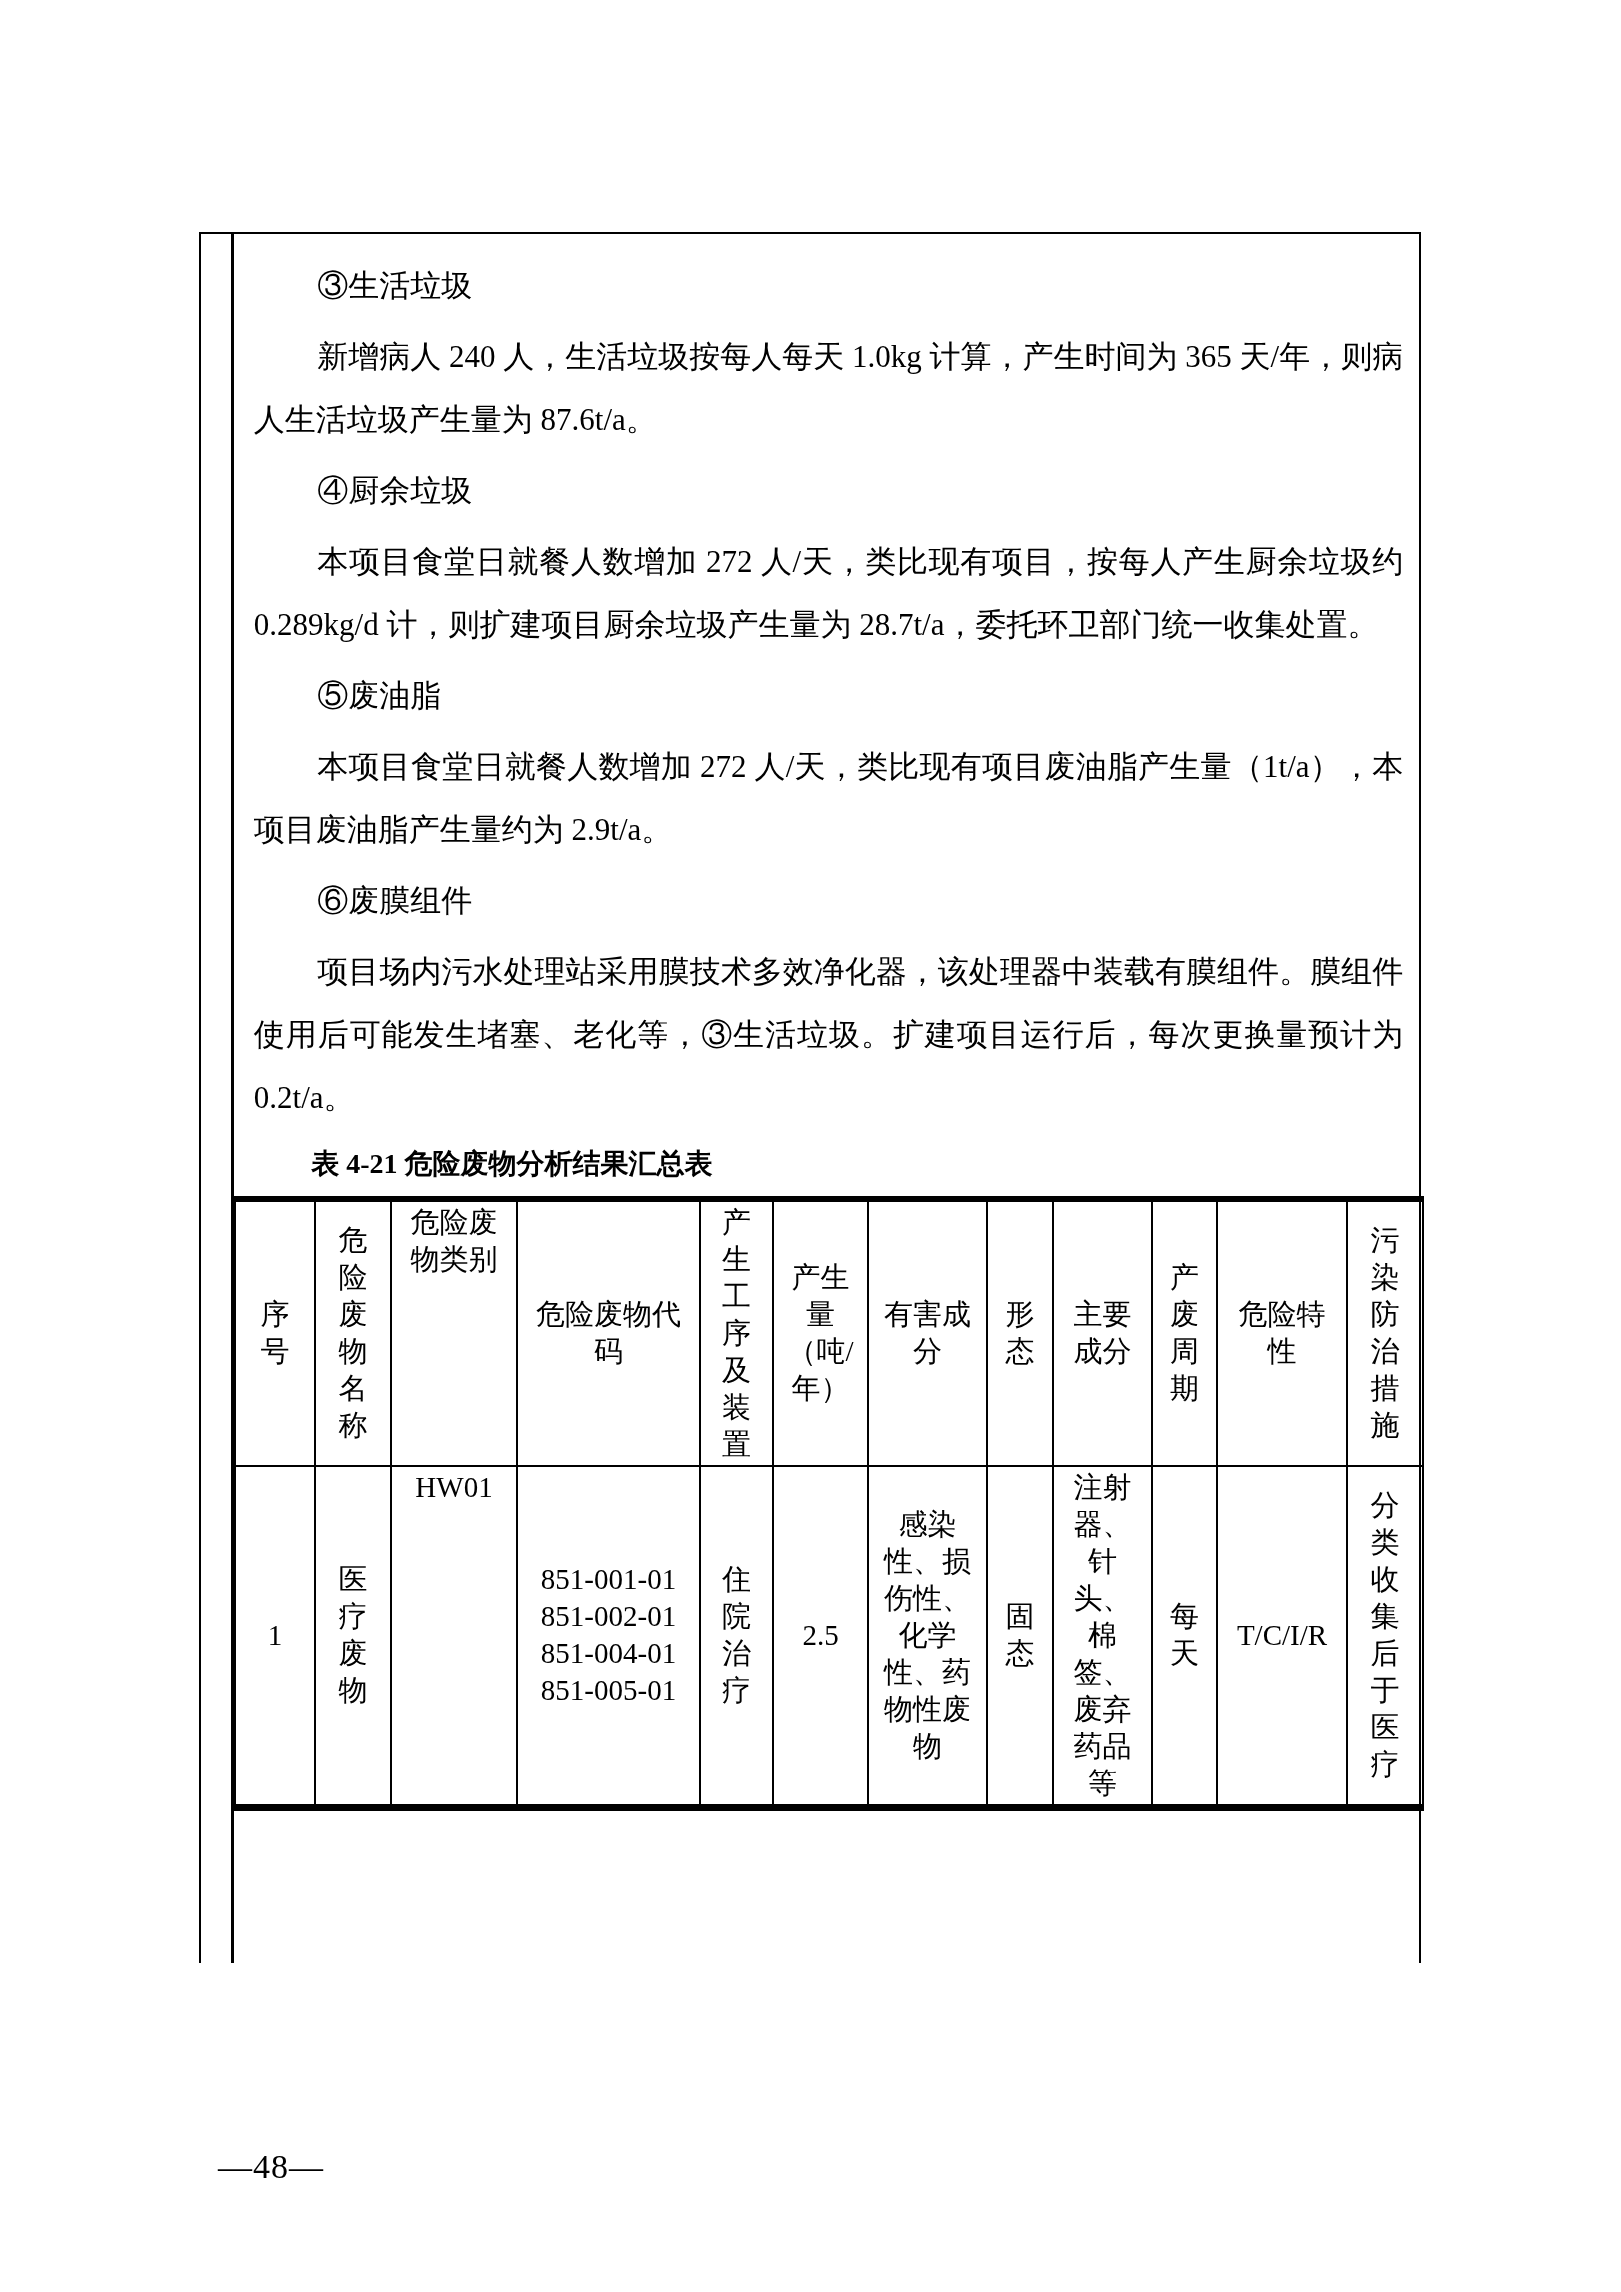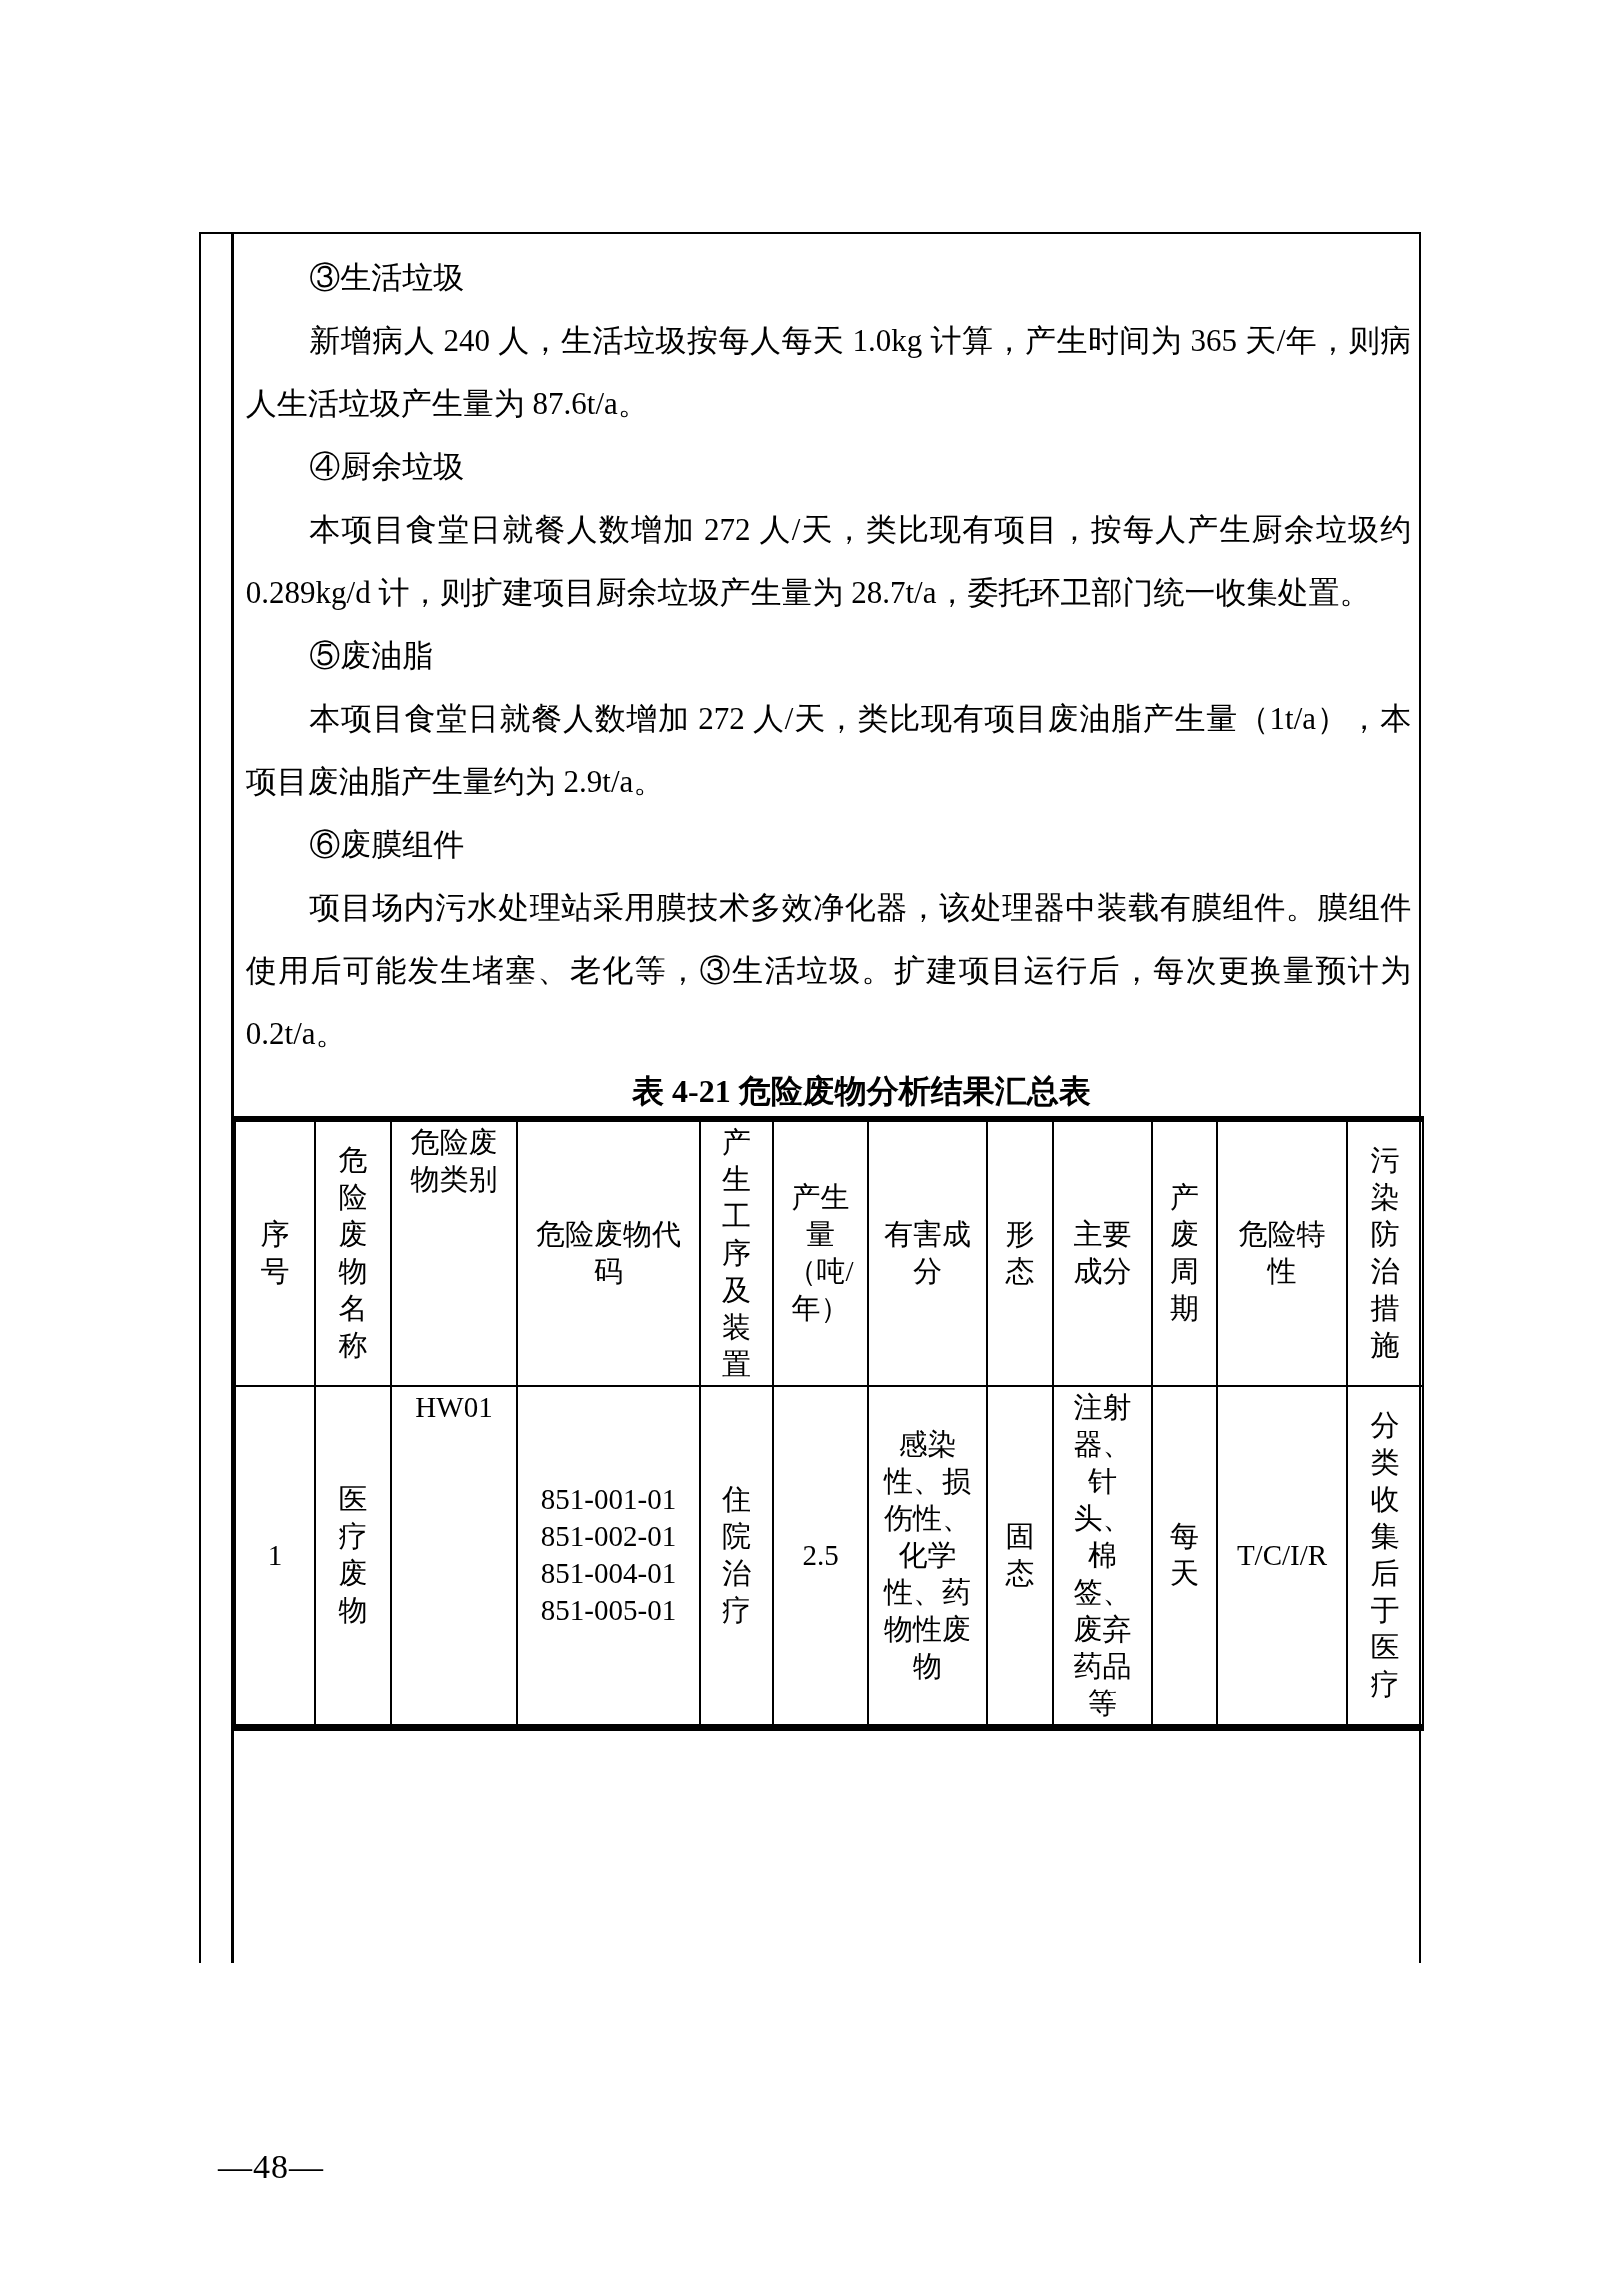--- a/index.html
+++ b/index.html
@@ -33,26 +33,25 @@
     width: 2.9px;
     background: #000;
   }
   .content { margin-left: 33px; }
   .textblock {
     padding: 11.8px 7.8px 0 11.8px;
     font-size: 31px;
     line-height: 63px;
     text-align: justify;
   }
-  .textblock p { margin: 0; text-indent: 2.05em; }
+  .textblock p { margin: 8px; text-indent: 2.05em; }
   .tabletitle {
     font-weight: bold;
-    text-align: center;
     text-indent: 0;
-    font-size: 32px;
+    font-size: 28px;
     line-height: 49px;
     padding-top: 2px;
   }
   table.hwtable {
     border-collapse: collapse;
     table-layout: fixed;
     width: 100%;
     border-top: 6.9px solid #000;
     border-bottom: 7.8px solid #000;
     font-size: 29px;

